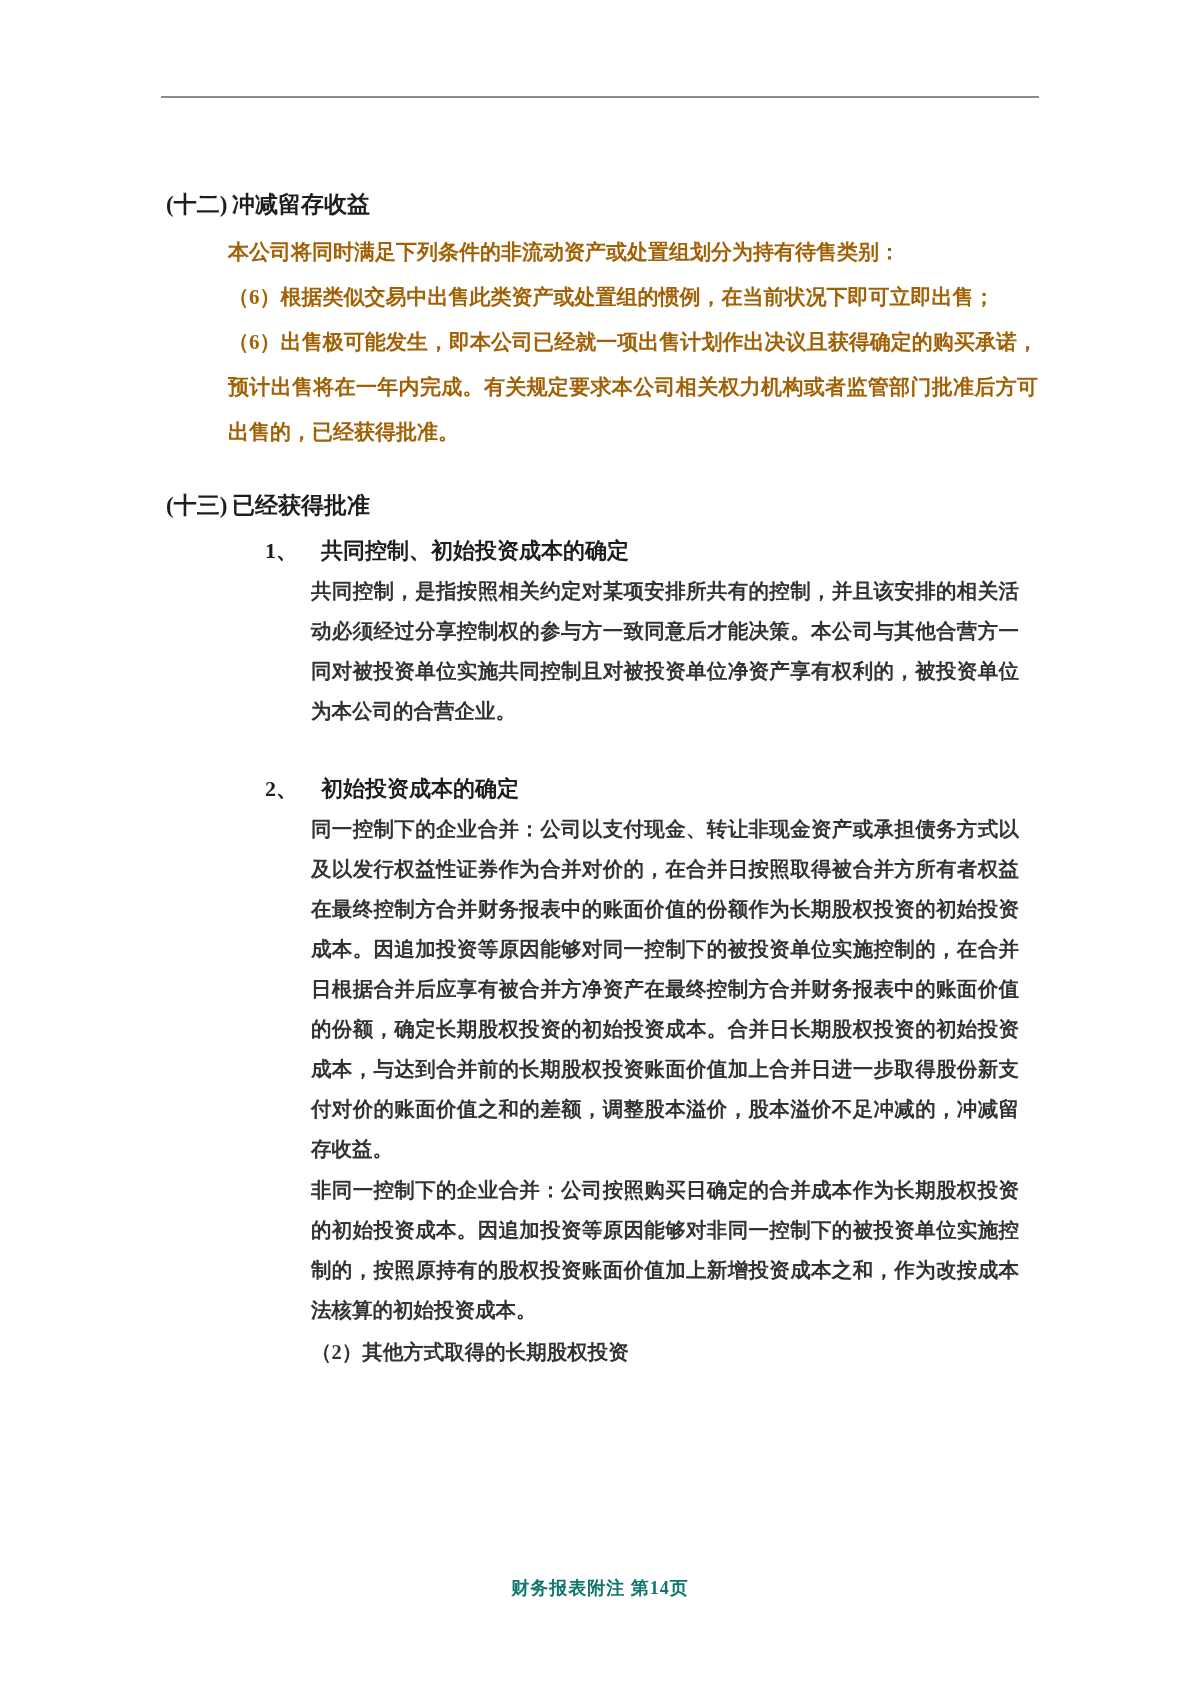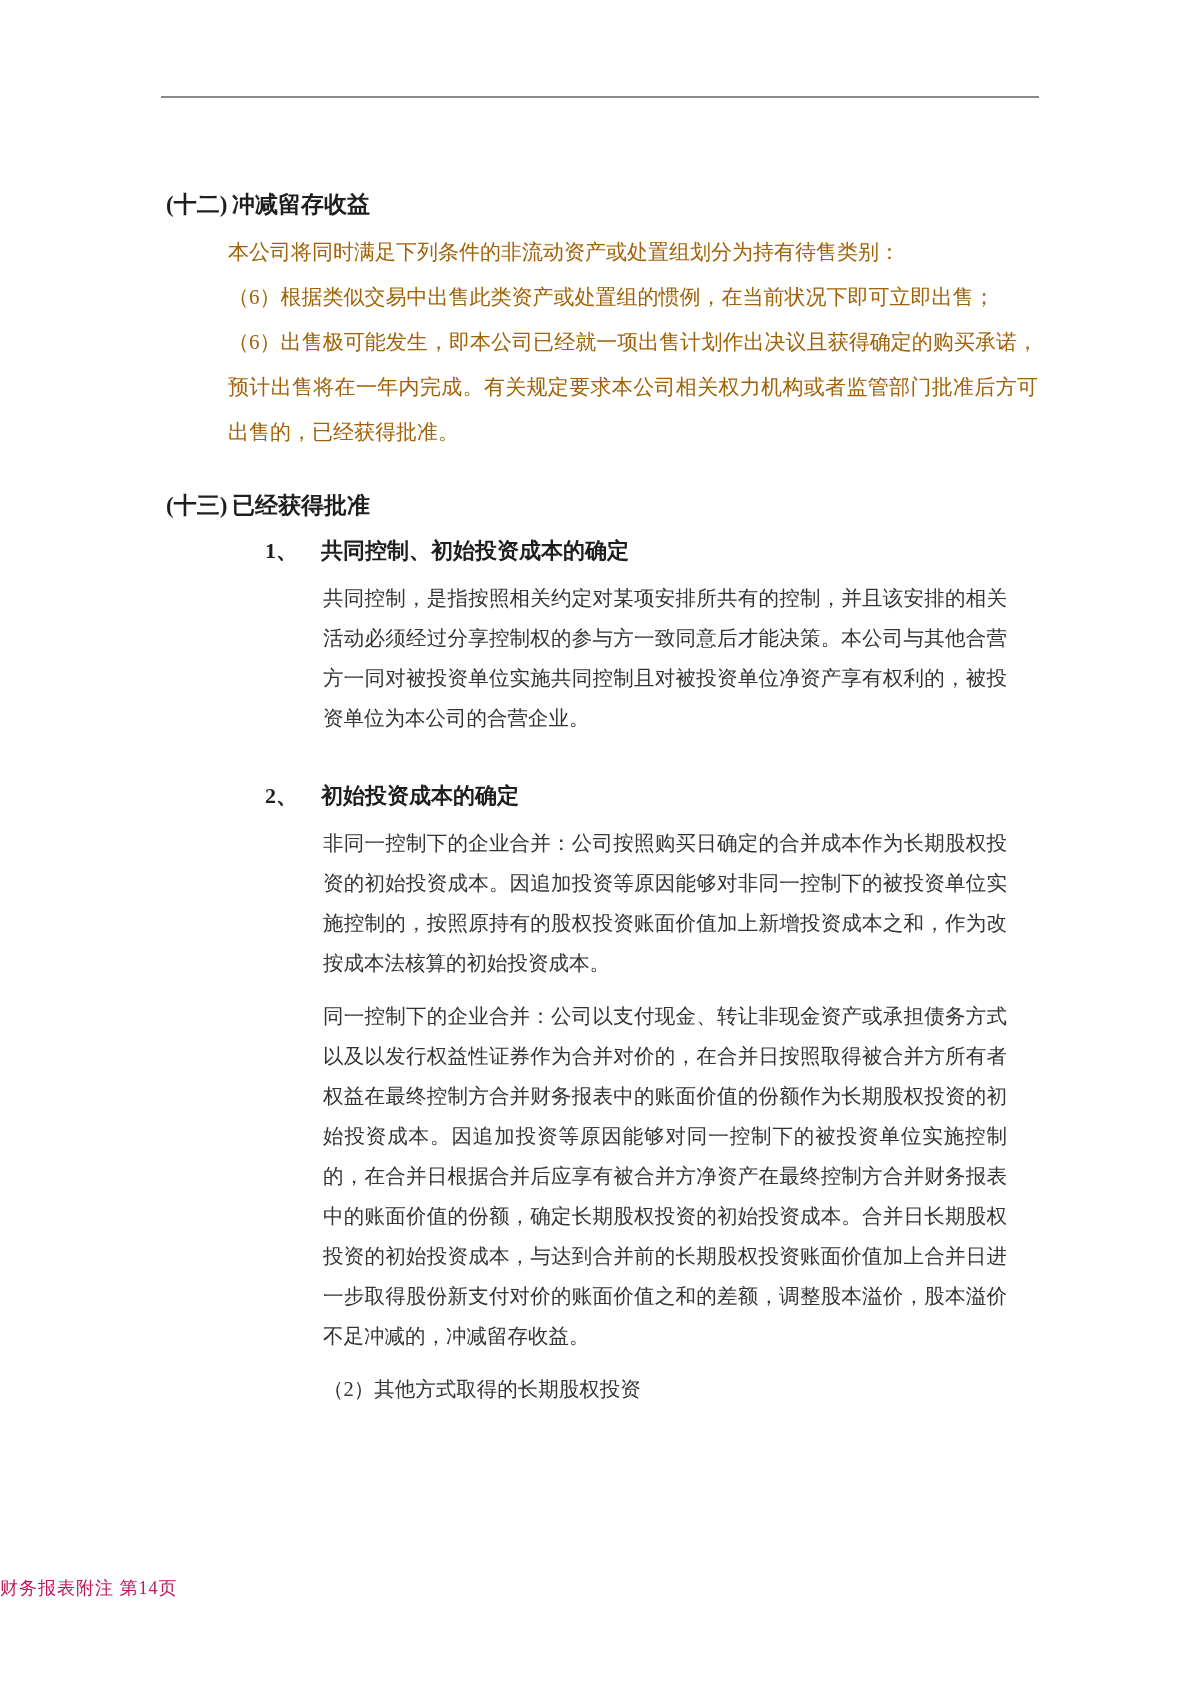--- a/index.html
+++ b/index.html
@@ -1,15 +1,15 @@
 <!DOCTYPE html>
 <html><head>
 <meta charset="utf-8">
 <style>
-  * { margin: 0; padding: 0; box-sizing: border-box; }
+  * { margin: 0; padding: 0; box-sizing: border-box; font-weight: bold; }
   html, body { width: 1200px; }
   body {
     height: 1697px;
     background: #ffffff;
     font-family: "Liberation Serif", "DejaVu Serif", serif;
     color: #2e2e2e;
   }
   .page {
     position: relative;
     width: 1200px;
@@ -63,30 +63,31 @@
   }
   .item-num { flex: 0 0 56px; }
   .item-body {
     margin: 6px 0 0 144px;
     width: 710px;
     font-size: 20.5px;
     line-height: 40px;
     text-align: justify;
     color: #333333;
   }
-  .item-body p { margin: 13px; }
+  .item-body p { margin: 1px; }
   .item-body .sub-label { margin-top: 2px; }
   .footer {
     position: absolute;
     left: 0;
     top: 1576px;
     width: 100%;
+    text-align: center;
     font-size: 18px;
     letter-spacing: 1px;
-    color: #be185d;
+    color: #0f766e;
   }
 </style>
 </head>
 <body>
 
 <div class="page">
   <div class="top-rule"></div>
 
   <div class="content">
 
@@ -117,22 +118,22 @@
           <p>共同控制，是指按照相关约定对某项安排所共有的控制，并且该安排的相关活动必须经过分享控制权的参与方一致同意后才能决策。本公司与其他合营方一同对被投资单位实施共同控制且对被投资单位净资产享有权利的，被投资单位为本公司的合营企业。</p>
         </div>
       </div>
 
       <div class="item item2">
         <div class="item-head">
           <span class="item-num">2、</span>
           <span class="item-title">初始投资成本的确定</span>
         </div>
         <div class="item-body">
+          <p>同一控制下的企业合并：公司以支付现金、转让非现金资产或承担债务方式以及以发行权益性证券作为合并对价的，在合并日按照取得被合并方所有者权益在最终控制方合并财务报表中的账面价值的份额作为长期股权投资的初始投资成本。因追加投资等原因能够对同一控制下的被投资单位实施控制的，在合并日根据合并后应享有被合并方净资产在最终控制方合并财务报表中的账面价值的份额，确定长期股权投资的初始投资成本。合并日长期股权投资的初始投资成本，与达到合并前的长期股权投资账面价值加上合并日进一步取得股份新支付对价的账面价值之和的差额，调整股本溢价，股本溢价不足冲减的，冲减留存收益。</p>
           <p>非同一控制下的企业合并：公司按照购买日确定的合并成本作为长期股权投资的初始投资成本。因追加投资等原因能够对非同一控制下的被投资单位实施控制的，按照原持有的股权投资账面价值加上新增投资成本之和，作为改按成本法核算的初始投资成本。</p>
-          <p>同一控制下的企业合并：公司以支付现金、转让非现金资产或承担债务方式以及以发行权益性证券作为合并对价的，在合并日按照取得被合并方所有者权益在最终控制方合并财务报表中的账面价值的份额作为长期股权投资的初始投资成本。因追加投资等原因能够对同一控制下的被投资单位实施控制的，在合并日根据合并后应享有被合并方净资产在最终控制方合并财务报表中的账面价值的份额，确定长期股权投资的初始投资成本。合并日长期股权投资的初始投资成本，与达到合并前的长期股权投资账面价值加上合并日进一步取得股份新支付对价的账面价值之和的差额，调整股本溢价，股本溢价不足冲减的，冲减留存收益。</p>
           <p class="sub-label">（2）其他方式取得的长期股权投资</p>
         </div>
       </div>
     </section>
 
   </div>
 
   <div class="footer">财务报表附注 第14页</div>
 </div>
 

